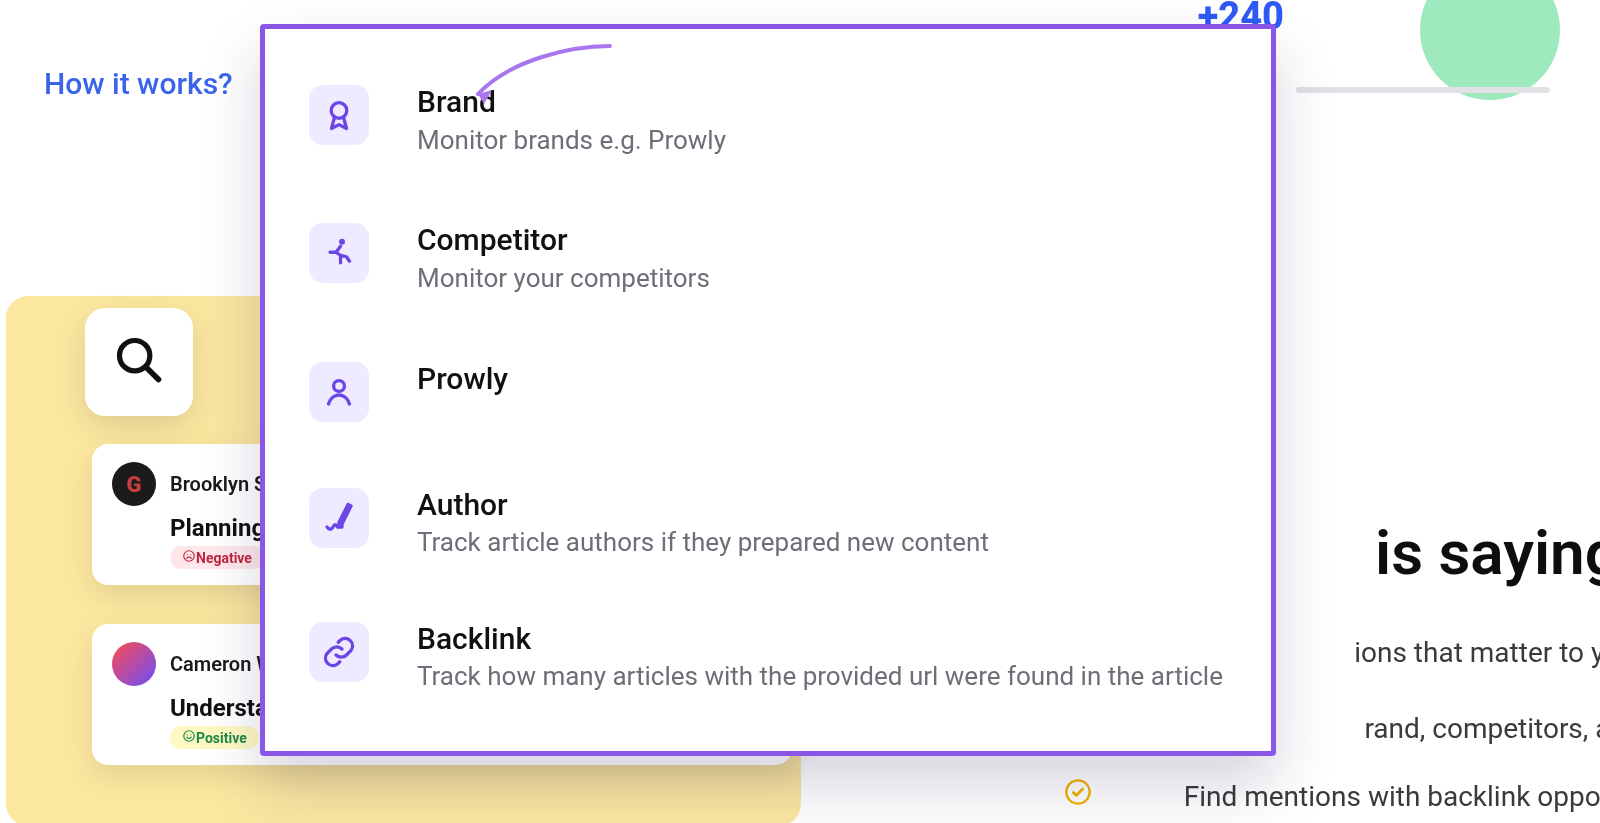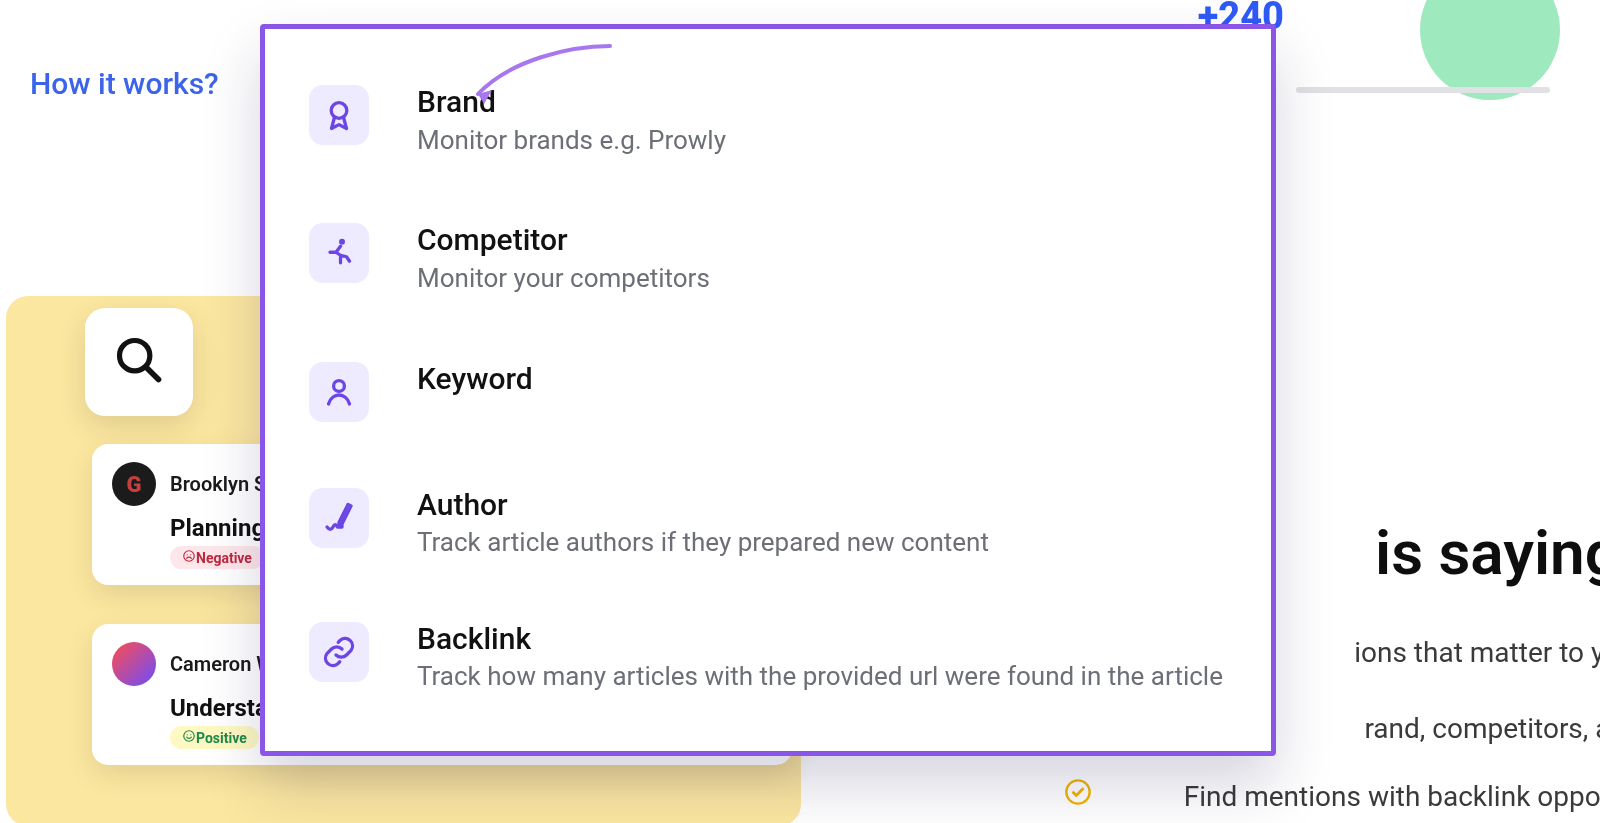--- a/index.html
+++ b/index.html
@@ -12,21 +12,21 @@
   
   .bg-green { position: absolute; right: 40px; top: -40px; width: 140px; height: 140px; background: #9ee9bd; border-radius: 50%; }
 
   
   .plus240 { position: absolute; right: 316px; top: -6px; font-size: 38px; font-weight: 800; color: #2f5af5; }
 
   
   .thin-line { position: absolute; right: 50px; top: 87px; width: 254px; height: 6px; border-radius: 3px; background: #e0e1e4; }
 
   
-  .how-link { position: absolute; left: 30px; top: 66px; font-size: 30px; font-weight: 500; color: #3b64ea; }
+  .how-link { position: absolute; left: 44px; top: 66px; font-size: 30px; font-weight: 500; color: #3b64ea; }
 
   
   .search-tile { position: absolute; left: 85px; top: 308px; width: 108px; height: 108px; background: #fff; border-radius: 20px; box-shadow: 0 10px 30px rgba(0,0,0,0.12); display:flex; align-items:center; justify-content:center; }
   .search-tile svg { width: 52px; height: 52px; }
 
   
   .mention-card { position: absolute; left: 92px; width: 700px; background:#fff; border-radius: 16px; box-shadow: 0 10px 28px rgba(0,0,0,0.10); padding: 18px 20px 16px 20px; }
   .mc1 { top: 444px; }
   .mc2 { top: 624px; }
   .mc-row { display:flex; align-items:center; gap:14px; }
@@ -168,21 +168,21 @@
 
 
     <div class="opt">
       <div class="ico">
         <svg viewBox="0 0 24 24" fill="none">
             <circle cx="12" cy="8" r="3.6" class="stroke-purple" stroke-width="2.2"></circle>
             <path d="M5 20c1-4 4.2-6 7-6s6 2 7 6" class="stroke-purple" stroke-width="2.2" stroke-linecap="round"></path>
           </svg>
       </div>
       <div class="txt">
-        <span class="ttl">Keyword</span>
+        <span class="ttl">Prowly</span>
       </div>
     </div>
 
     <div class="opt">
       <div class="ico">
         <svg viewBox="0 0 24 24" fill="none">
             <path d="M4 18c1.5 2 3 2 4 0s2-2 3 0" class="stroke-purple" stroke-width="2.2" stroke-linecap="round"></path>
             <path d="M14 16 20 4l-2-1-6 12v3h2z" class="stroke-purple" stroke-width="2.2" stroke-linejoin="round"></path>
           </svg>
       </div>

